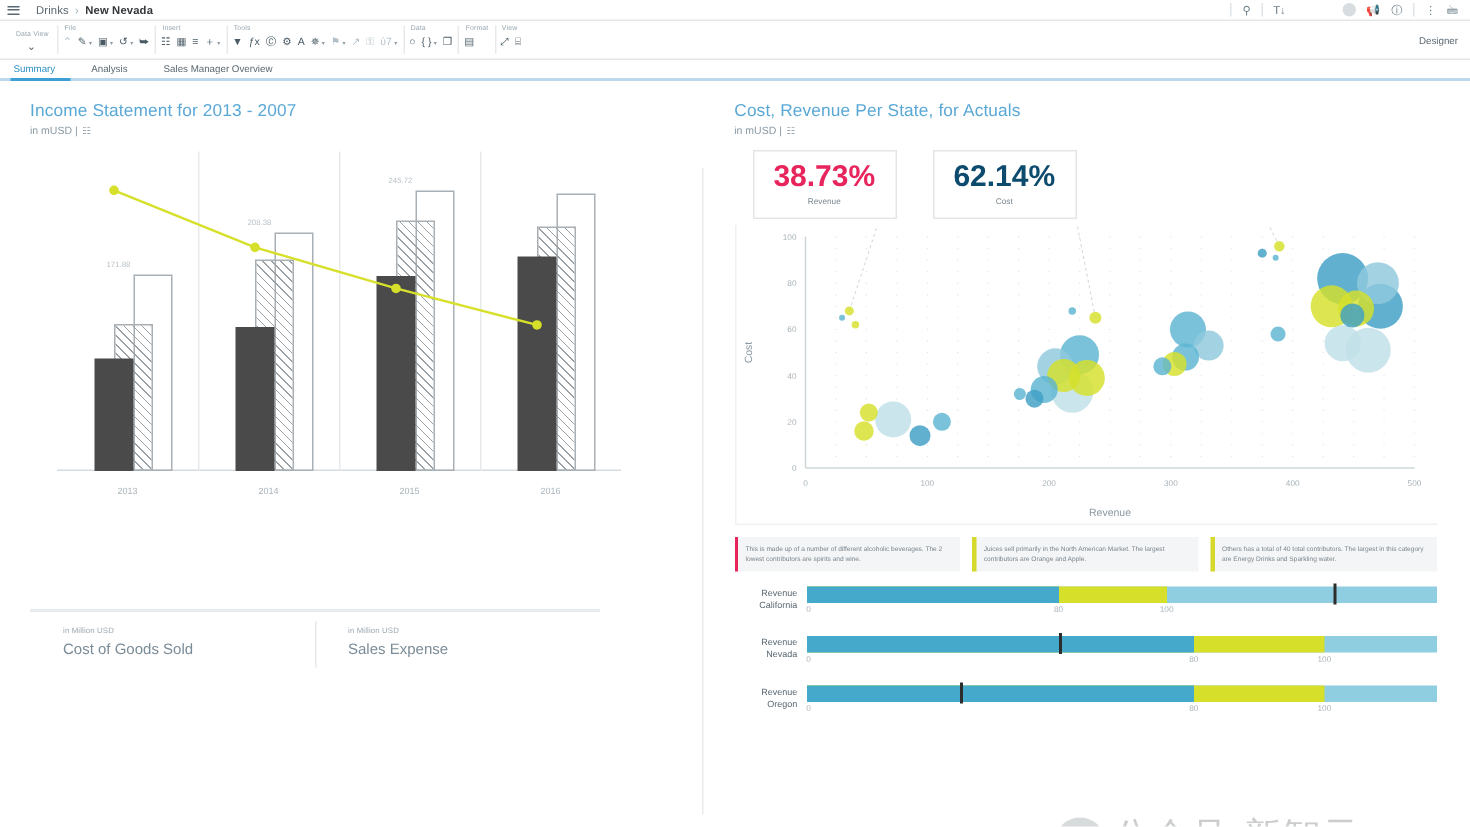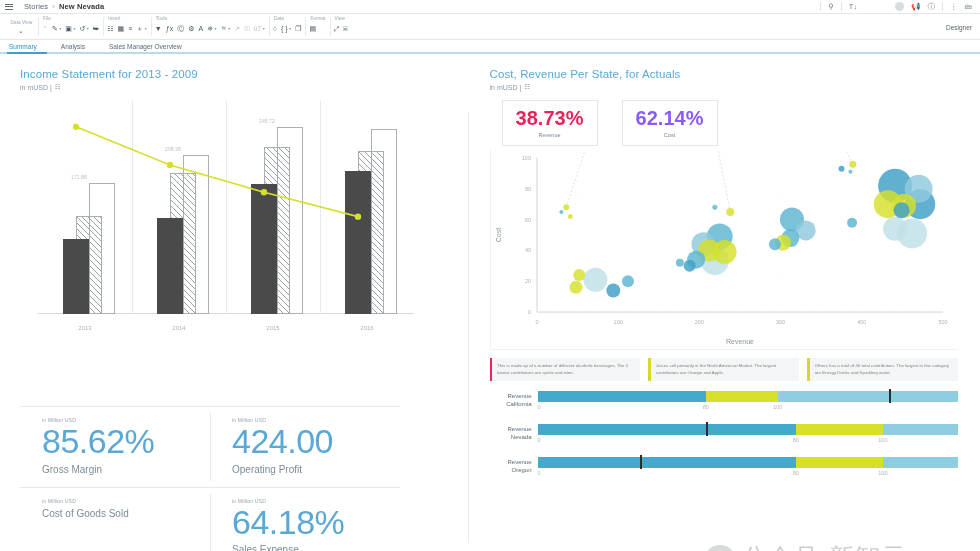--- a/index.html
+++ b/index.html
@@ -160,21 +160,21 @@
 </head>
 <body>
 
 <div class="topbar">
   <div class="hamburger">
       <i></i>
       <i></i>
       <i></i>
     </div>
   <div class="crumbs">
-    <span>Stories</span>
+    <span>Drinks</span>
     <span class="sep">›</span>
     <span class="cur">New Nevada</span>
   </div>
   <div class="topbar-right">
     <span class="tb-div"></span>
     <span class="tb-ico">⚲</span>
     <span class="tb-div"></span>
     <span class="tb-ico">T↓</span>
     <span style="width:24px"></span>
     <span class="avatar"></span>
@@ -260,21 +260,21 @@
     <div class="tab active">Summary</div>
     <div class="tab">Analysis</div>
     <div class="tab">Sales Manager Overview</div>
   </div>
 <div class="designer">Designer</div>
 
 <div class="canvas">
   <div class="vdivider"></div>
 
   <div class="panel panel-left">
-    <div class="ptitle">Income Statement for 2013 - 2009</div>
+    <div class="ptitle">Income Statement for 2013 - 2007</div>
     <div class="psub">
       <span>in mUSD |</span>
       <span class="calico">☷</span>
     </div>
 
     <div class="barchart">
       <div class="plot" id="barplot">
           <div class="axisline"></div>
           <div class="bar-open" style="left: 51px; width: 26px; height: 130.752px;"></div>
           <div class="bar-hatch" style="left: 38px; width: 26px; height: 97.8279px;"></div>
@@ -303,61 +303,48 @@
             <circle cx="38" cy="25.864285714285728" r="3.2" fill="#d6e02a"></circle>
             <circle cx="132" cy="63.900000000000006" r="3.2" fill="#d6e02a"></circle>
             <circle cx="226" cy="91.28571428571429" r="3.2" fill="#d6e02a"></circle>
             <circle cx="320" cy="115.62857142857143" r="3.2" fill="#d6e02a"></circle>
           </svg>
         </div>
     </div>
 
     <div class="kpigrid" id="kpigrid">
         <div class="kpihr"></div>
-        <div class="kpirow">
-          <div class="kpicell">
-            <div class="kpiunit">in Million USD</div>
-            <div class="kpival">85.62%</div>
-            <div class="kpilabel">Gross Margin</div>
-          </div>
-          <div class="kpicell">
-            <div class="kpiunit">in Million USD</div>
-            <div class="kpival">424.00</div>
-            <div class="kpilabel">Operating Profit</div>
-          </div>
-        </div>
         <div class="kpihr"></div>
         <div class="kpirow">
           <div class="kpicell">
             <div class="kpiunit">in Million USD</div>
             <div class="kpilabel">Cost of Goods Sold</div>
           </div>
           <div class="kpicell">
             <div class="kpiunit">in Million USD</div>
-            <div class="kpival">64.18%</div>
             <div class="kpilabel">Sales Expense</div>
           </div>
         </div>
       </div>
   </div>
 
   <div class="panel panel-right">
     <div class="ptitle">Cost, Revenue Per State, for Actuals</div>
     <div class="psub">
       <span>in mUSD |</span>
       <span class="calico">☷</span>
     </div>
 
     <div class="tilerow" id="tilerow">
         <div class="tile">
           <div class="tileval" style="color: rgb(232, 36, 92);">38.73%</div>
           <div class="tilelbl">Revenue</div>
         </div>
         <div class="tile">
-          <div class="tileval" style="color: #8b5cf6;">62.14%</div>
+          <div class="tileval" style="color: #0c4a6e;">62.14%</div>
           <div class="tilelbl">Cost</div>
         </div>
       </div>
 
     <div class="bubblewrap" id="bubblewrap">
         <svg width="468" height="200">
           <g>
             <circle cx="46" cy="154.3" r="0.45" fill="#dde3e7"></circle>
             <circle cx="46" cy="146.6" r="0.45" fill="#dde3e7"></circle>
             <circle cx="46" cy="138.9" r="0.45" fill="#dde3e7"></circle>

